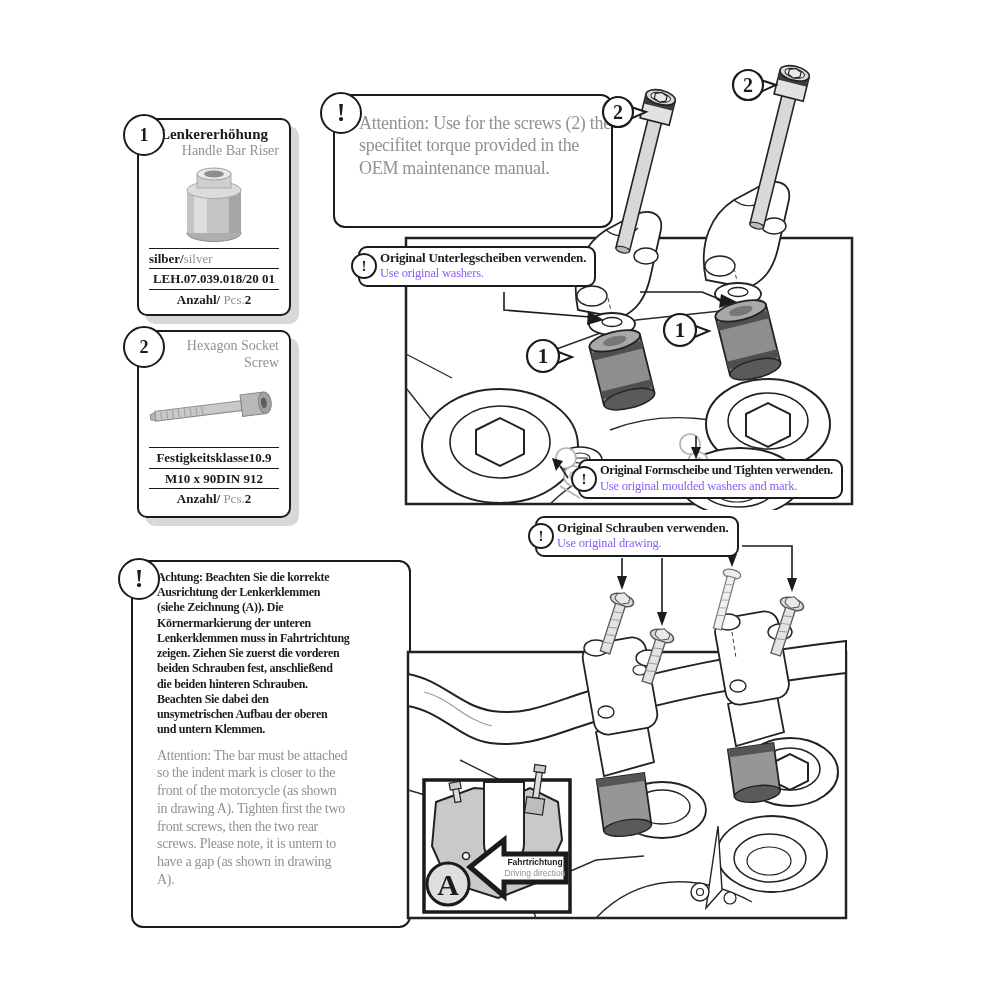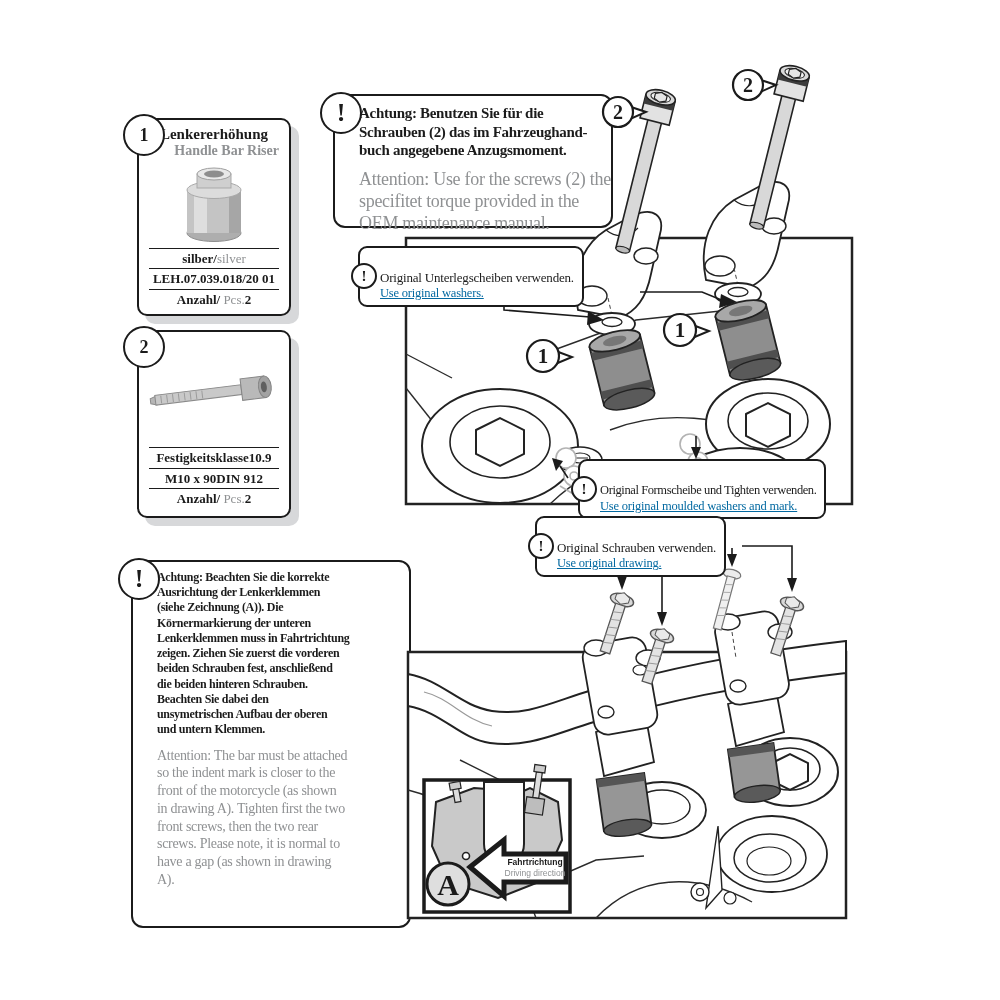--- a/index.html
+++ b/index.html
@@ -8,27 +8,27 @@
   svg text{font-family:"Liberation Serif", serif;}
   .sans{font-family:"Liberation Sans", sans-serif;}
 
   
   .pbox{position:absolute;width:154px;background:#fff;border:2px solid #1b1b1b;border-radius:10px;
         box-shadow:8px 8px 0 0 #d7d8da;padding:6px 10px 8px 10px;display:flex;flex-direction:column;}
   .pnum{position:absolute;left:-16px;top:-6px;width:38px;height:38px;border-radius:50%;background:#fff;
         border:2px solid #1b1b1b;display:flex;align-items:center;justify-content:center;
         font-weight:bold;font-size:18px;}
   .pt-de{font-weight:bold;font-size:15px;text-align:center;line-height:1.15;white-space:pre;}
-  .pt-en{font-size:14px;color:#8f9193;text-align:right;line-height:1.2;font-weight:bold;}
+  .pt-en{font-size:14px;color:#8f9193;text-align:right;line-height:1.2;}
   .pimg{flex:1;display:flex;align-items:center;justify-content:center;}
   .prow{display:flex;justify-content:center;align-items:baseline;border-top:1.6px solid #1b1b1b;
         padding:2px 0 1px 0;font-size:13px;line-height:1.25;}
   .prow .b{font-weight:bold;}
   .prow .g{color:#8f9193;font-family:Liberation Serif, serif;}
-  .prow.right{justify-content:center;}
+  .prow.right{justify-content:flex-start;}
 
   
   .warn{position:absolute;background:#fff;border:2px solid #1b1b1b;border-radius:12px;}
   .wbang{position:absolute;left:-15px;top:-4px;width:38px;height:38px;border-radius:50%;background:#fff;
          border:2px solid #1b1b1b;display:flex;align-items:center;justify-content:center;
          font-weight:bold;font-size:26px;}
   .w-de{font-weight:bold;white-space:pre;letter-spacing:-0.3px;}
   .w-en{color:#8f9193;white-space:pre;letter-spacing:-0.3px;}
 
   #warn-torque{left:333px;top:94px;width:280px;height:134px;padding:8px 8px 6px 24px;box-sizing:border-box;}
@@ -38,22 +38,22 @@
   #warn-align{left:131px;top:560px;width:280px;height:368px;padding:8px 10px 6px 24px;box-sizing:border-box;}
   #warn-align .w-de{font-size:12px;line-height:1.27;}
   #warn-align .w-en{font-size:14px;line-height:1.27;margin-top:9px;}
 
   
   .callout{position:absolute;background:#fff;border:2px solid #1b1b1b;border-radius:9px;
            padding:2px 8px 3px 20px;z-index:6;}
   .cbang{position:absolute;left:-9px;top:50%;transform:translateY(-50%);width:22px;height:22px;
          border-radius:50%;background:#fff;border:2px solid #1b1b1b;display:flex;align-items:center;
          justify-content:center;font-weight:bold;font-size:15px;}
-  .c-de{font-weight:normal;font-size:13px;letter-spacing:-0.2px;white-space:nowrap;line-height:1.25;margin-top:20px;}
-  .c-en{font-size:12.5px;color:#0369a1;letter-spacing:-0.2px;white-space:nowrap;line-height:1.25;text-decoration:underline;}
+  .c-de{font-weight:bold;font-size:13px;letter-spacing:-0.2px;white-space:nowrap;line-height:1.25;}
+  .c-en{font-size:12.5px;color:#8b5cf6;letter-spacing:-0.2px;white-space:nowrap;line-height:1.25;}
   #callout-washers{left:358px;top:246px;}
   #callout-moulded{left:578px;top:459px;}
   #callout-moulded .c-de{font-size:12.5px;letter-spacing:-0.4px;}
   #callout-screws{left:535px;top:516px;}
 
   .diag{position:absolute;}
 </style>
 </head>
 <body>
 
@@ -83,20 +83,21 @@
       <span class="b">LEH.07.039.018/20 01</span>
     </div>
     <div class="prow">
       <span><span class="b">Anzahl/</span>&nbsp;<span class="g">Pcs.</span></span>
       <span class="b">2</span>
     </div>
   </div>
 
   <div class="pbox" id="pbox2" style="left:137px;top:330px;height:188px;box-sizing:border-box;">
     <div class="pnum">2</div>
+    <div class="pt-en">Hexagon Socket Screw</div>
     <div class="pimg">
       <svg width="132" height="42" viewBox="0 0 132 42">
         <g transform="rotate(-7 66 21)">
           <polygon points="7,17 1,19 1,24 7,26" fill="#b6b6b6" stroke="#8a8a8a"></polygon>
           <rect x="6" y="16" width="88" height="10" fill="#c9c9c9" stroke="#8a8a8a"></rect>
           <g stroke="#9b9b9b" stroke-width="1">
             <line x1="12" y1="17" x2="12" y2="25"></line>
               <line x1="18" y1="17" x2="18" y2="25"></line>
             <line x1="24" y1="17" x2="24" y2="25"></line>
               <line x1="30" y1="17" x2="30" y2="25"></line>
@@ -120,23 +121,20 @@
       <span class="b">DIN 912</span>
     </div>
     <div class="prow">
       <span><span class="b">Anzahl/</span>&nbsp;<span class="g">Pcs.</span></span>
       <span class="b">2</span>
     </div>
   </div>
 
   <div class="warn" id="warn-torque">
     <div class="wbang">!</div>
-    <div class="w-de">Achtung: Benutzen Sie für die
-Schrauben (2) das im Fahrzeughand-
-buch angegebene Anzugsmoment.</div>
     <div class="w-en">Attention: Use for the screws (2) the
 specifitet torque provided in the
 OEM maintenance manual.</div>
   </div>
 
   <div class="warn" id="warn-align">
     <div class="wbang">!</div>
     <div class="w-de">Achtung: Beachten Sie die korrekte
 Ausrichtung der Lenkerklemmen
 (siehe Zeichnung (A)). Die
@@ -146,21 +144,21 @@
 beiden Schrauben fest, anschließend
 die beiden hinteren Schrauben.
 Beachten Sie dabei den
 unsymetrischen Aufbau der oberen
 und untern Klemmen.</div>
     <div class="w-en">Attention: The bar must be attached
 so the indent mark is closer to the
 front of the motorcycle (as shown
 in drawing A). Tighten first the two
 front screws, then the two rear
-screws. Please note, it is normal to
+screws. Please note, it is untern to
 have a gap (as shown in drawing
 A).</div>
   </div>
 
   <svg class="diag" style="left:400px;top:58px;" width="480" height="452" viewBox="0 0 480 452">
 
     <rect x="6" y="180" width="446" height="266" fill="#ffffff" stroke="#222" stroke-width="2.5"></rect>
 
     <g stroke="#2b2b2b" stroke-width="1.4" fill="none">
       <path d="M 6 330 L 98 446"></path>

